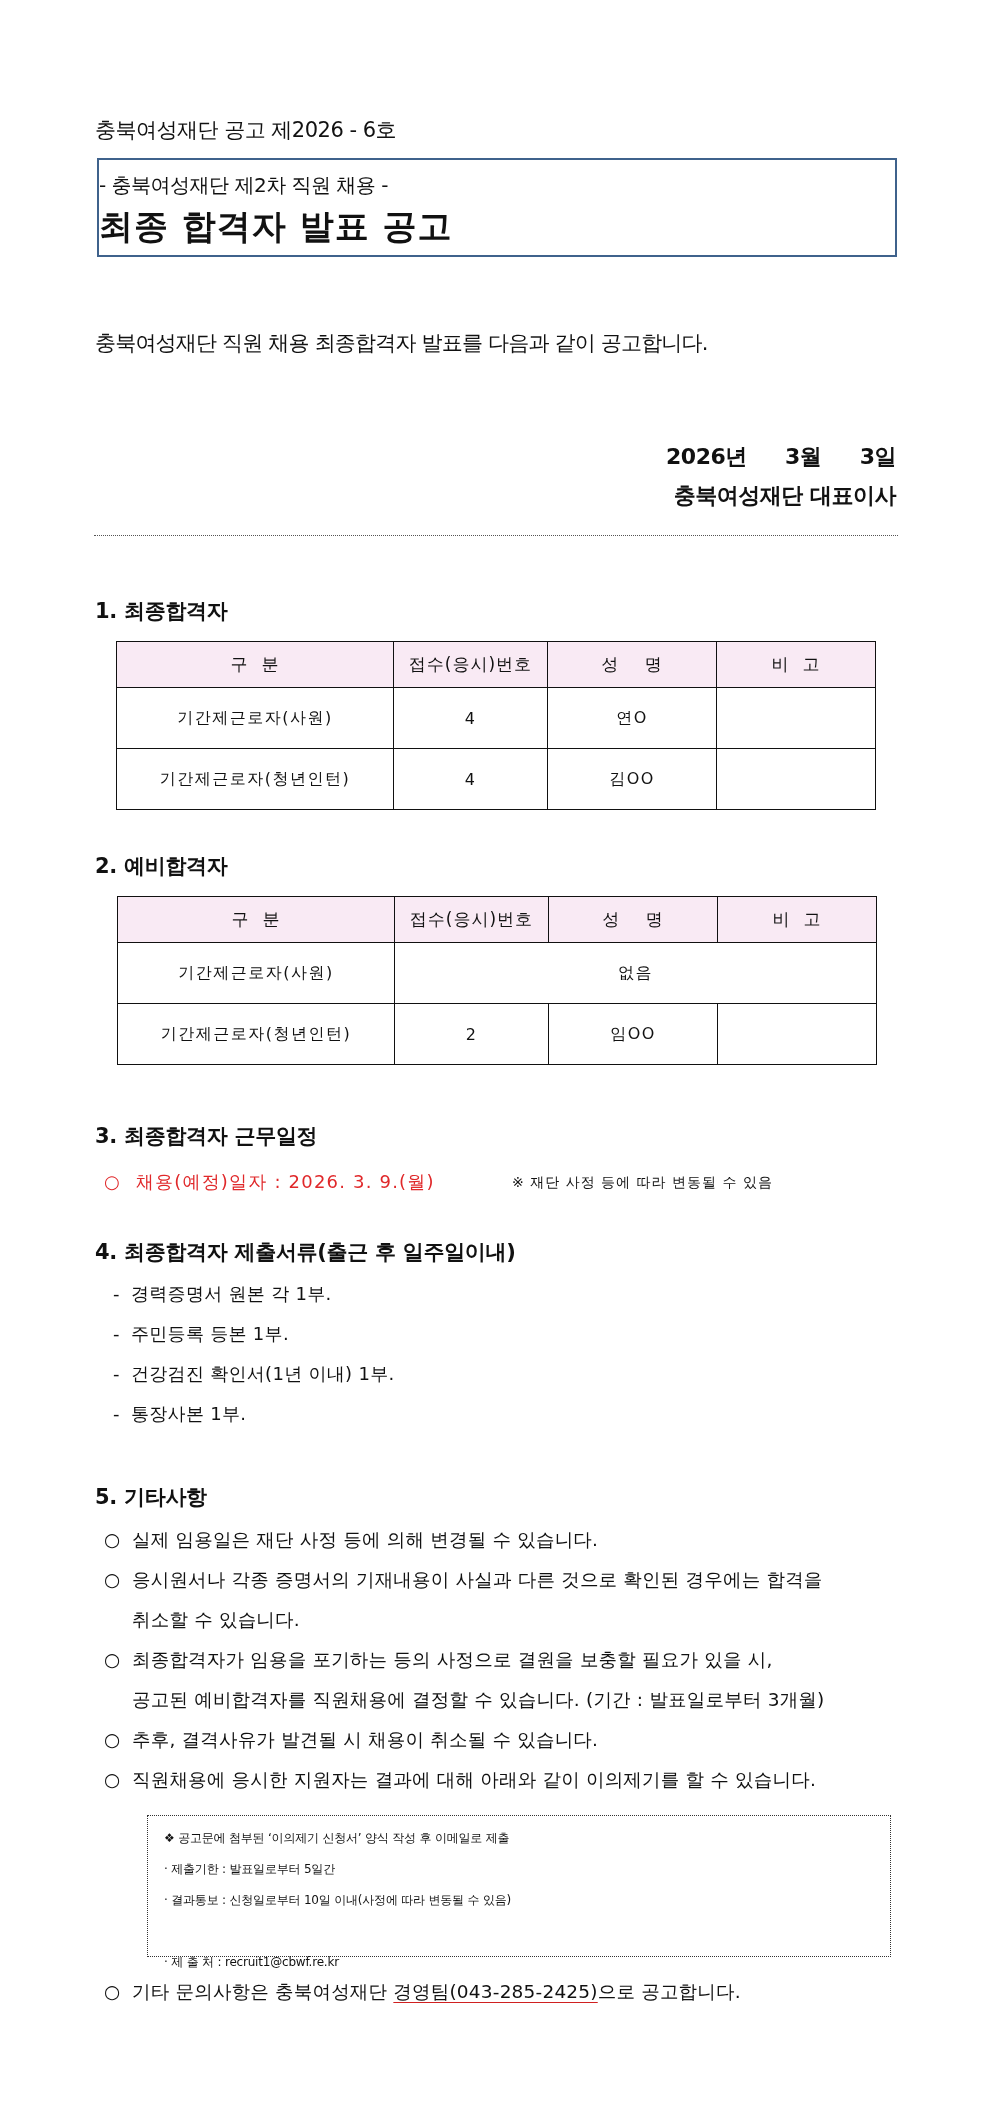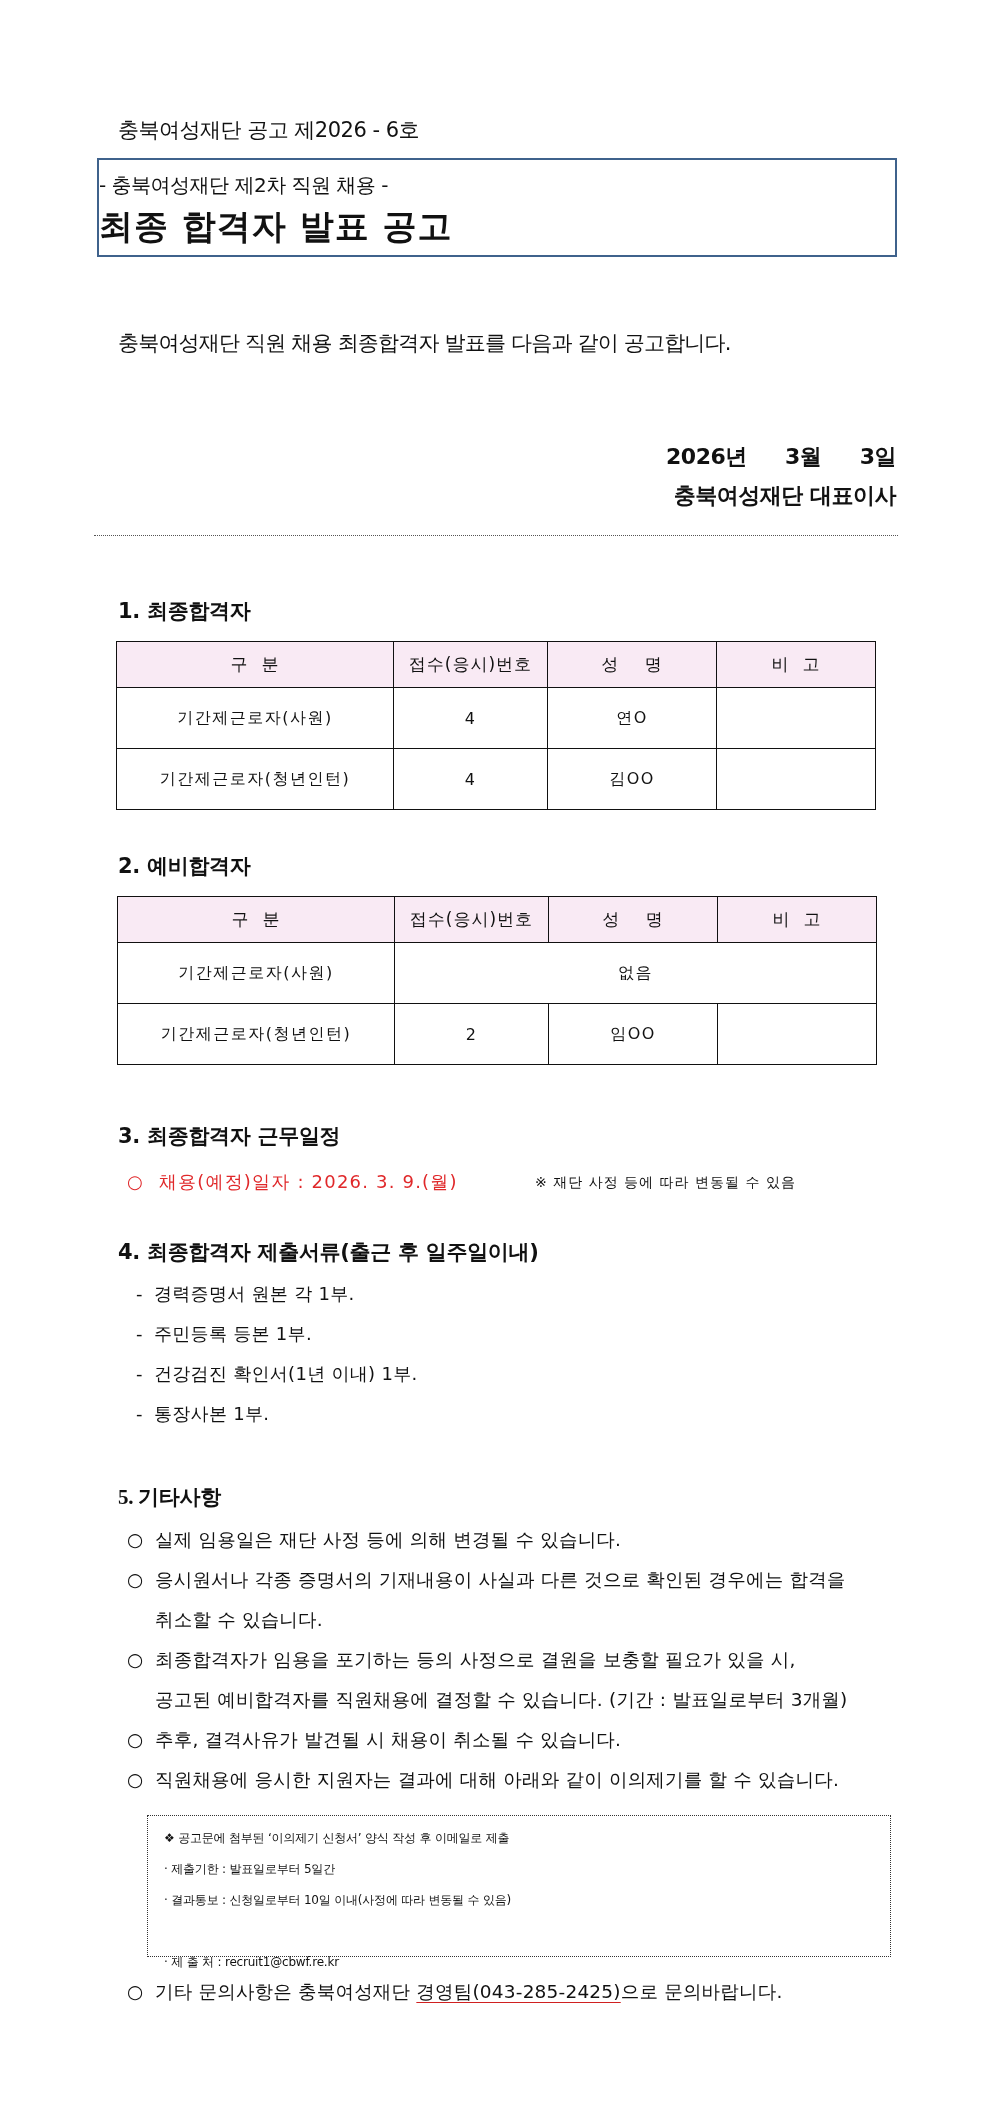--- a/index.html
+++ b/index.html
@@ -1,21 +1,21 @@
 <!DOCTYPE html>
 <html><head>
   <meta charset="utf-8">
   <style>
     html, body { margin:0; padding:0; background:#ffffff; }
     body {
       width: 992px; height: 2126px; position: relative; overflow: hidden;
       font-family: "DejaVu Sans", "Liberation Sans", sans-serif;
       color:#111;
     }
-    .abs { position:absolute; white-space:nowrap;margin-left:23px; }
+    .abs { position:absolute; white-space:nowrap; }
     .doc-no { left:95px; top:116px; font-size:21px; letter-spacing:-0.5px; }
     .title-box {
       position:absolute; left:97px; top:158px; width:800px; height:99px;
       border:2px solid #3f628c; box-sizing:border-box; text-align:left;
     }
     .title-sub { position:absolute; left:0; right:0; top:12px; font-size:20px; letter-spacing:-0.5px; }
     .title-main { position:absolute; left:0; right:0; top:44px; font-size:34px; font-weight:bold; letter-spacing:1px; }
     .intro { left:95px; top:329px; font-size:21px; letter-spacing:-0.8px; }
     .date { right:96px; top:442px; font-size:22px; font-weight:bold; text-align:center; word-spacing:12px; letter-spacing:-0.5px; }
     .signer { right:96px; top:481px; font-size:22px; font-weight:bold; text-align:right; letter-spacing:-0.5px; }
@@ -130,21 +130,21 @@
 <div class="abs li" style="left:113px; top:1322px;">
   <span style="display:inline-block;width:18px;">-</span><span>주민등록 등본 1부.</span>
 </div>
 <div class="abs li" style="left:113px; top:1362px;">
   <span style="display:inline-block;width:18px;">-</span><span>건강검진 확인서(1년 이내) 1부.</span>
 </div>
 <div class="abs li" style="left:113px; top:1402px;">
   <span style="display:inline-block;width:18px;">-</span><span>통장사본 1부.</span>
 </div>
 
-<div class="abs sec-h" style="left:95px; top:1483px;font-family:Liberation Serif, serif;">5. 기타사항</div>
+<div class="abs sec-h" style="left:95px; top:1483px;">5. 기타사항</div>
 
 <div class="abs bl" style="left:104px; top:1527px;">
   <span style="display:inline-block;width:28px;">○</span><span>실제 임용일은 재단 사정 등에 의해 변경될 수 있습니다.</span>
 </div>
 <div class="abs bl" style="left:104px; top:1567px;">
   <span style="display:inline-block;width:28px;">○</span><span>응시원서나 각종 증명서의 기재내용이 사실과 다른 것으로 확인된 경우에는 합격을</span>
 </div>
 <div class="abs bl" style="left:132px; top:1607px;">취소할 수 있습니다.</div>
 <div class="abs bl" style="left:104px; top:1647px;">
   <span style="display:inline-block;width:28px;">○</span><span>최종합격자가 임용을 포기하는 등의 사정으로 결원을 보충할 필요가 있을 시,</span>
@@ -158,14 +158,14 @@
 </div>
 
 <div class="appeal-box">
   <div class="ab" style="top:14px;">❖ 공고문에 첨부된 ‘이의제기 신청서’ 양식 작성 후 이메일로 제출</div>
   <div class="ab" style="top:45px;">· 제출기한 : 발표일로부터  5일간</div>
   <div class="ab" style="top:76px;">· 결과통보 : 신청일로부터  10일  이내(사정에  따라  변동될  수  있음)</div>
   <div class="ab" style="top:106px;margin-top:32px;">· 제  출  처 : recruit1@cbwf.re.kr</div>
 </div>
 
 <div class="abs bl" style="left:104px; top:1979px;">
-  <span style="display:inline-block;width:28px;">○</span><span style="white-space:pre;">기타 문의사항은 충북여성재단 </span><span class="uline">경영팀(043-285-2425)</span><span>으로 문의바랍니다.</span>
+  <span style="display:inline-block;width:28px;">○</span><span style="white-space:pre;">기타 문의사항은 충북여성재단 </span><span class="uline">경영팀(043-285-2425)</span><span>으로 공고합니다.</span>
 </div>
 
 </body></html>

